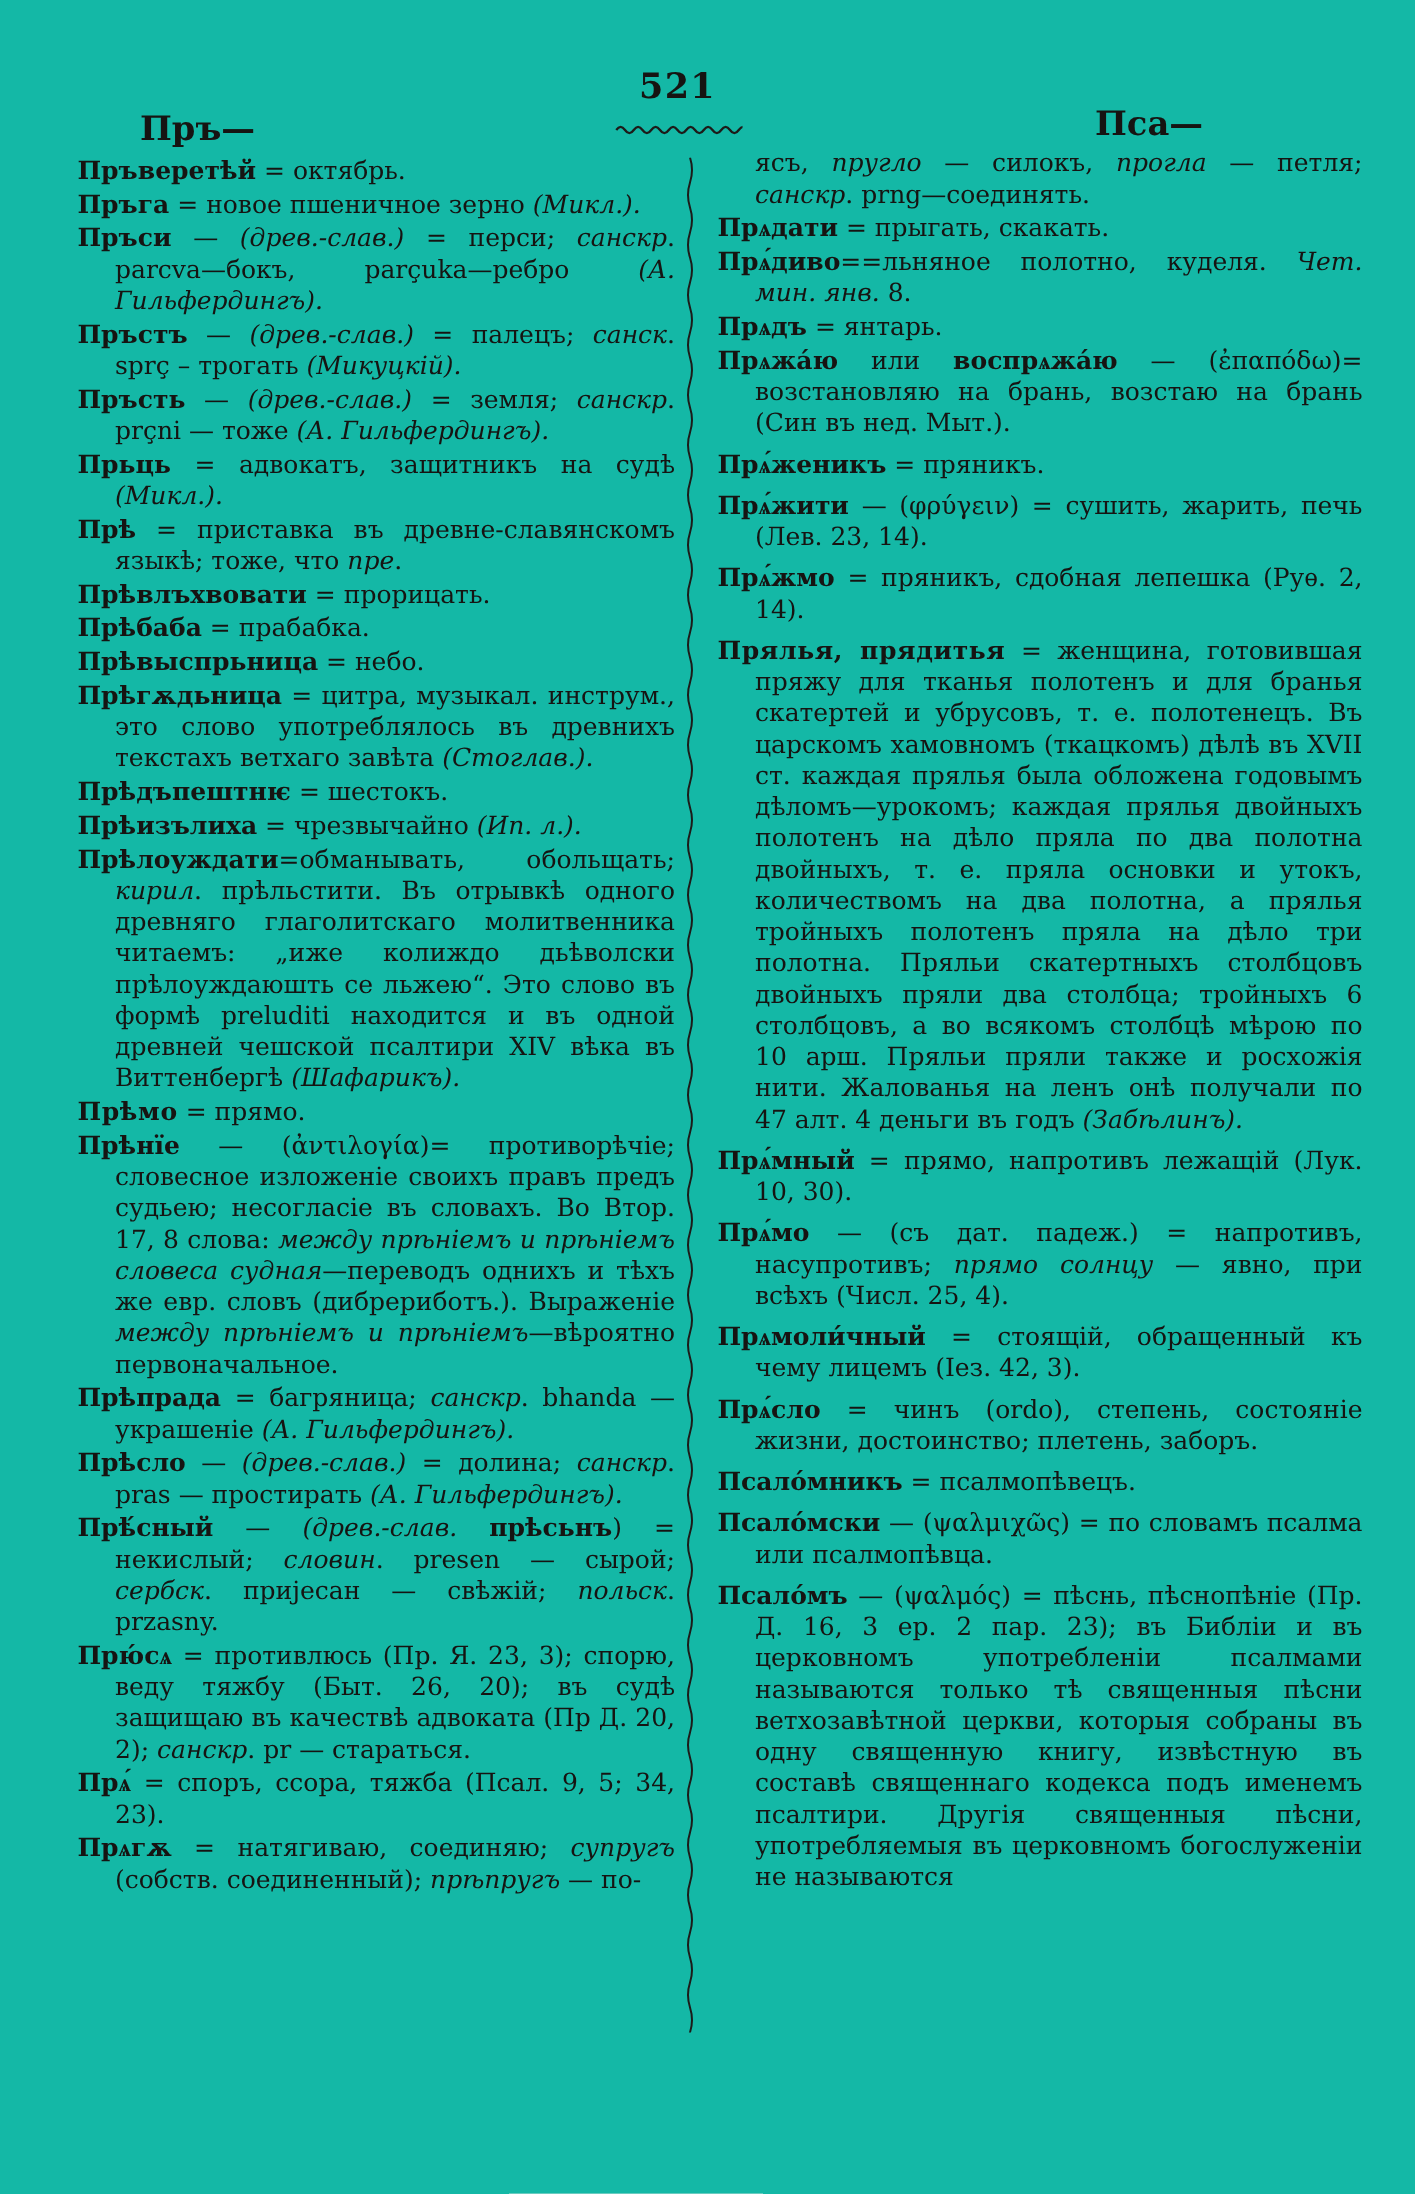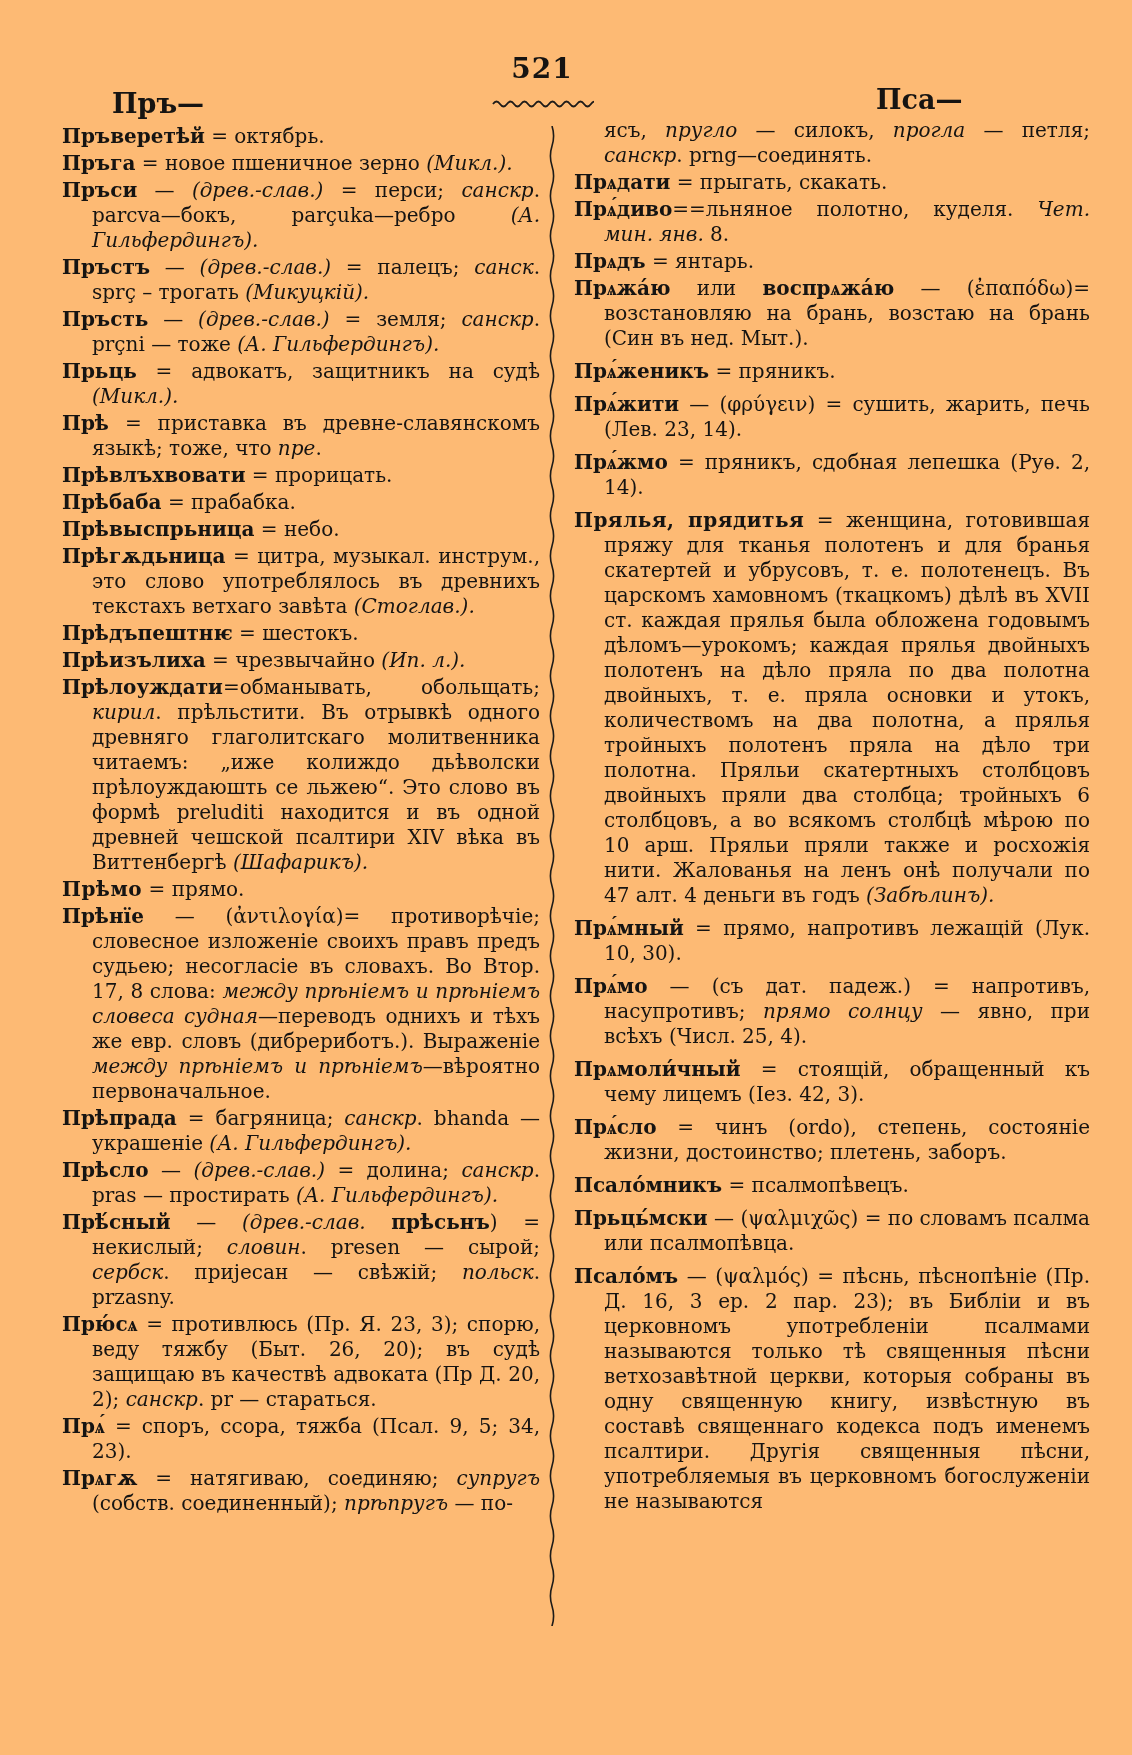--- a/index.html
+++ b/index.html
@@ -1,20 +1,20 @@
 <!DOCTYPE html>
 <html><head>
 <meta charset="utf-8">
 <style>
   html,body { margin:0; padding:0; background:#e8e8e6; }
   .page {
     position:relative;
     width:1132px; height:1755px;
     margin:0 auto;
-    background:#fdba74;
+    background:#14b8a6;
     color:#161412;
     font-family:"DejaVu Serif", serif;
     overflow:hidden;
   }
   .pagenum {
     position:absolute; left:490px; top:52px; width:104px;
     text-align:center;
     font-size:28px; font-weight:bold;
     letter-spacing:1px;
   }
@@ -97,17 +97,17 @@
       <p class="entry"><span class="hw">Прѧжа́ю</span><span> или </span><span class="cs">воспрѧжа́ю</span><span> — (ἐπαπόδω)= возстановляю на брань, возстаю на брань (Син въ нед. Мыт.).</span></p>
       <p class="entry sp"><span class="hw">Прѧ́женикъ</span><span> = пряникъ.</span></p>
       <p class="entry sp"><span class="hw">Прѧ́жити</span><span> — (φρύγειν) = сушить, жарить, печь (Лев. 23, 14).</span></p>
       <p class="entry sp"><span class="hw">Прѧ́жмо</span><span> = пряникъ, сдобная лепешка (Руѳ. 2, 14).</span></p>
       <p class="entry sp"><span class="hw hw-civil">Прялья, прядитья</span><span> = женщина, готовившая пряжу для тканья полотенъ и для бранья скатертей и убрусовъ, т. е. полотенецъ. Въ царскомъ хамовномъ (ткацкомъ) дѣлѣ въ XVII ст. каждая прялья была обложена годовымъ дѣломъ—урокомъ; каждая прялья двойныхъ полотенъ на дѣло пряла по два полотна двойныхъ, т. е. пряла основки и утокъ, количествомъ на два полотна, а прялья тройныхъ полотенъ пряла на дѣло три полотна. Пряльи скатертныхъ столбцовъ двойныхъ пряли два столбца; тройныхъ 6 столбцовъ, а во всякомъ столбцѣ мѣрою по 10 арш. Пряльи пряли также и росхожія нити. Жалованья на ленъ онѣ получали по 47 алт. 4 деньги въ годъ </span><span class="it">(Забѣлинъ).</span></p>
       <p class="entry sp"><span class="hw">Прѧ́мный</span><span> = прямо, напротивъ лежащій (Лук. 10, 30).</span></p>
       <p class="entry sp"><span class="hw">Прѧ́мо</span><span> — (съ дат. падеж.) = напротивъ, насупротивъ; </span><span class="it">прямо солнцу</span><span> — явно, при всѣхъ (Числ. 25, 4).</span></p>
       <p class="entry sp"><span class="hw">Прѧмоли́чный</span><span> = стоящій, обращенный къ чему лицемъ (Іез. 42, 3).</span></p>
       <p class="entry sp"><span class="hw">Прѧ́сло</span><span> = чинъ (ordo), степень, состояніе жизни, достоинство; плетень, заборъ.</span></p>
       <p class="entry sp"><span class="hw">Псало́мникъ</span><span> = псалмопѣвецъ.</span></p>
-      <p class="entry sp"><span class="hw">Прьць́мски</span><span> — (ψαλμιχῶς) = по словамъ псалма или псалмопѣвца.</span></p>
+      <p class="entry sp"><span class="hw">Псало́мски</span><span> — (ψαλμιχῶς) = по словамъ псалма или псалмопѣвца.</span></p>
       <p class="entry sp"><span class="hw">Псало́мъ</span><span> — (ψαλμός) = пѣснь, пѣснопѣніе (Пр. Д. 16, 3 ер. 2 пар. 23); въ Библіи и въ церковномъ употребленіи псалмами называются только тѣ священныя пѣсни ветхозавѣтной церкви, которыя собраны въ одну священную книгу, извѣстную въ составѣ священнаго кодекса подъ именемъ псалтири. Другія священныя пѣсни, употребляемыя въ церковномъ богослуженіи не называются</span></p>
     </div>
 
 </div>
 
 </body></html>

